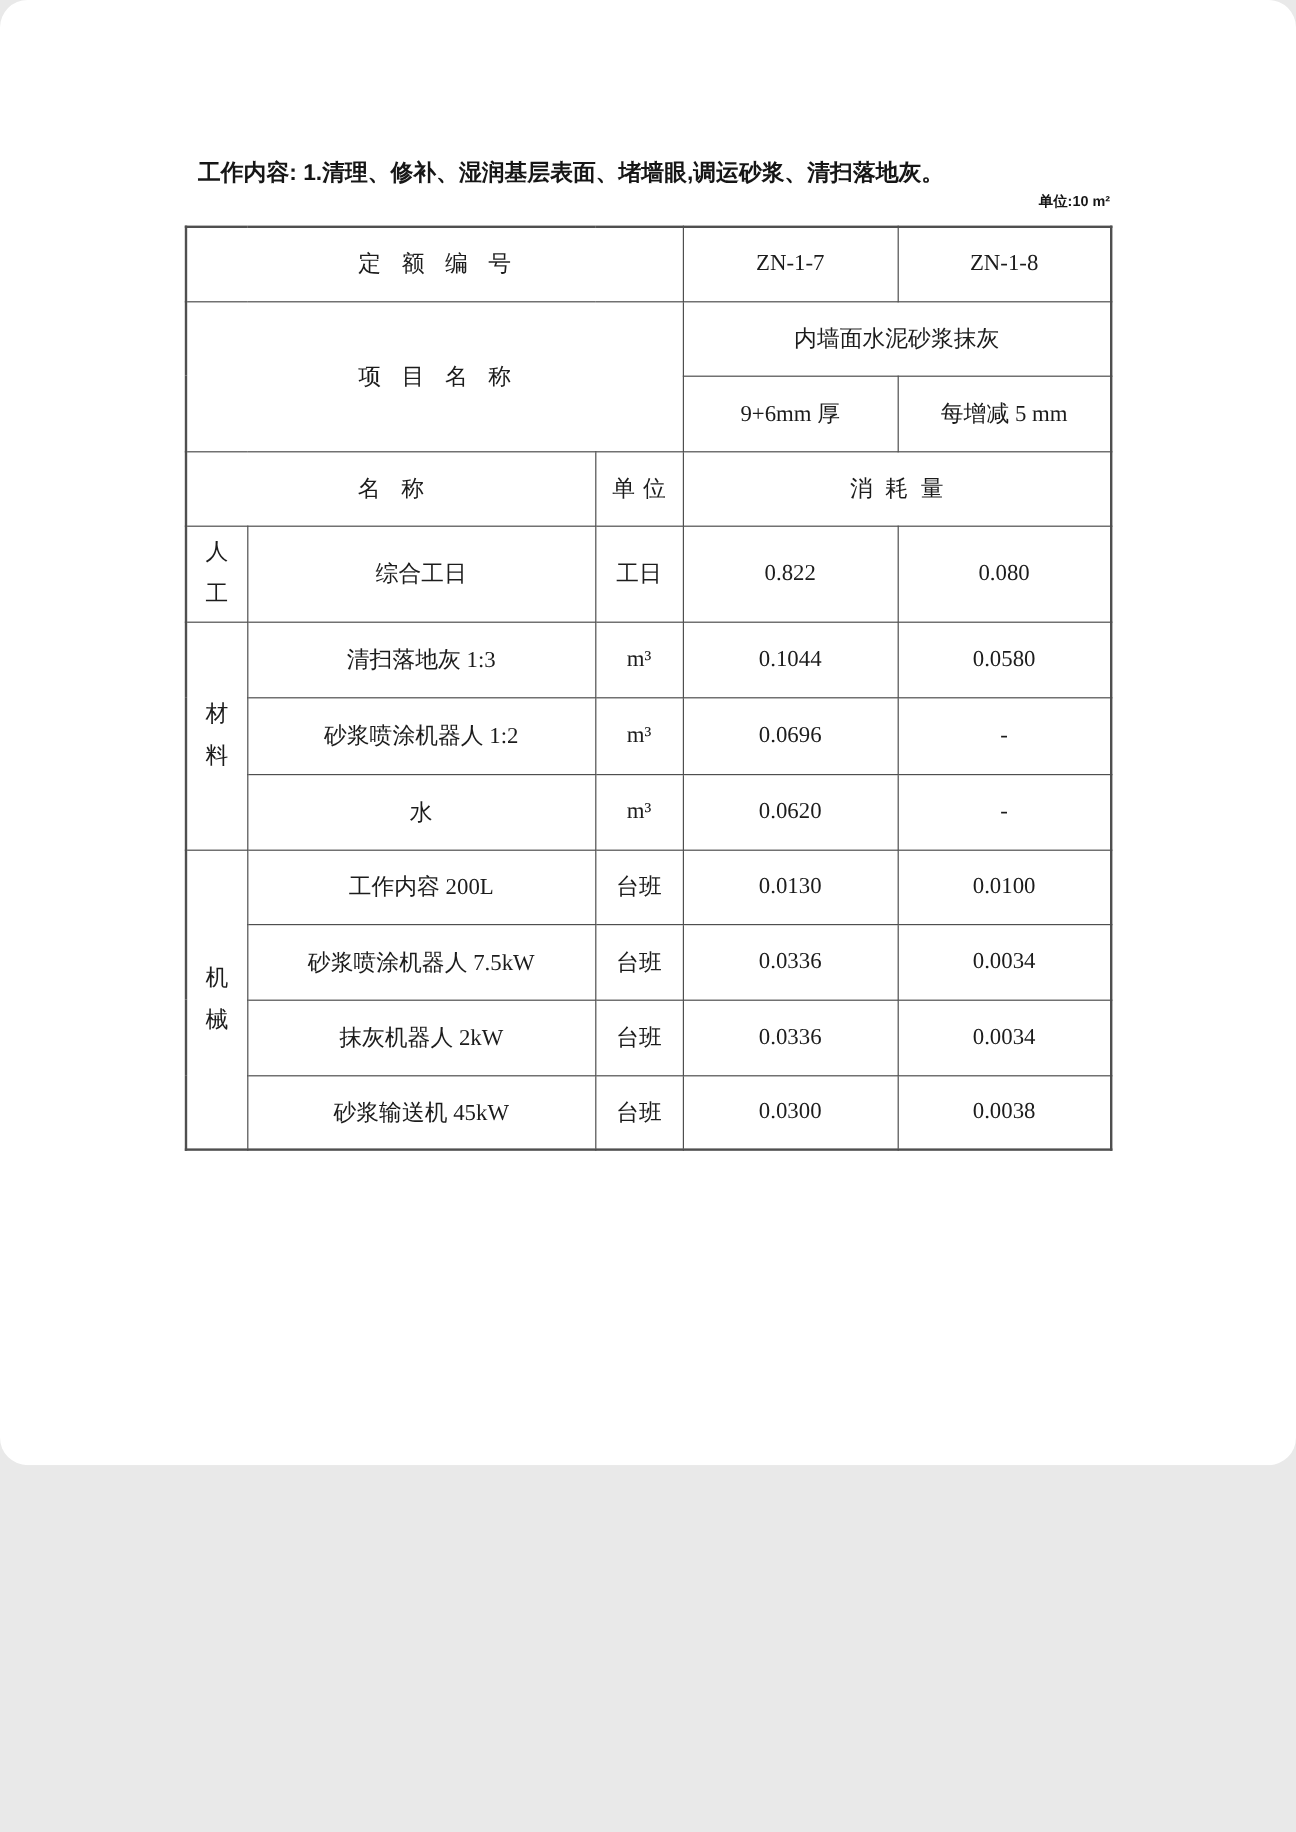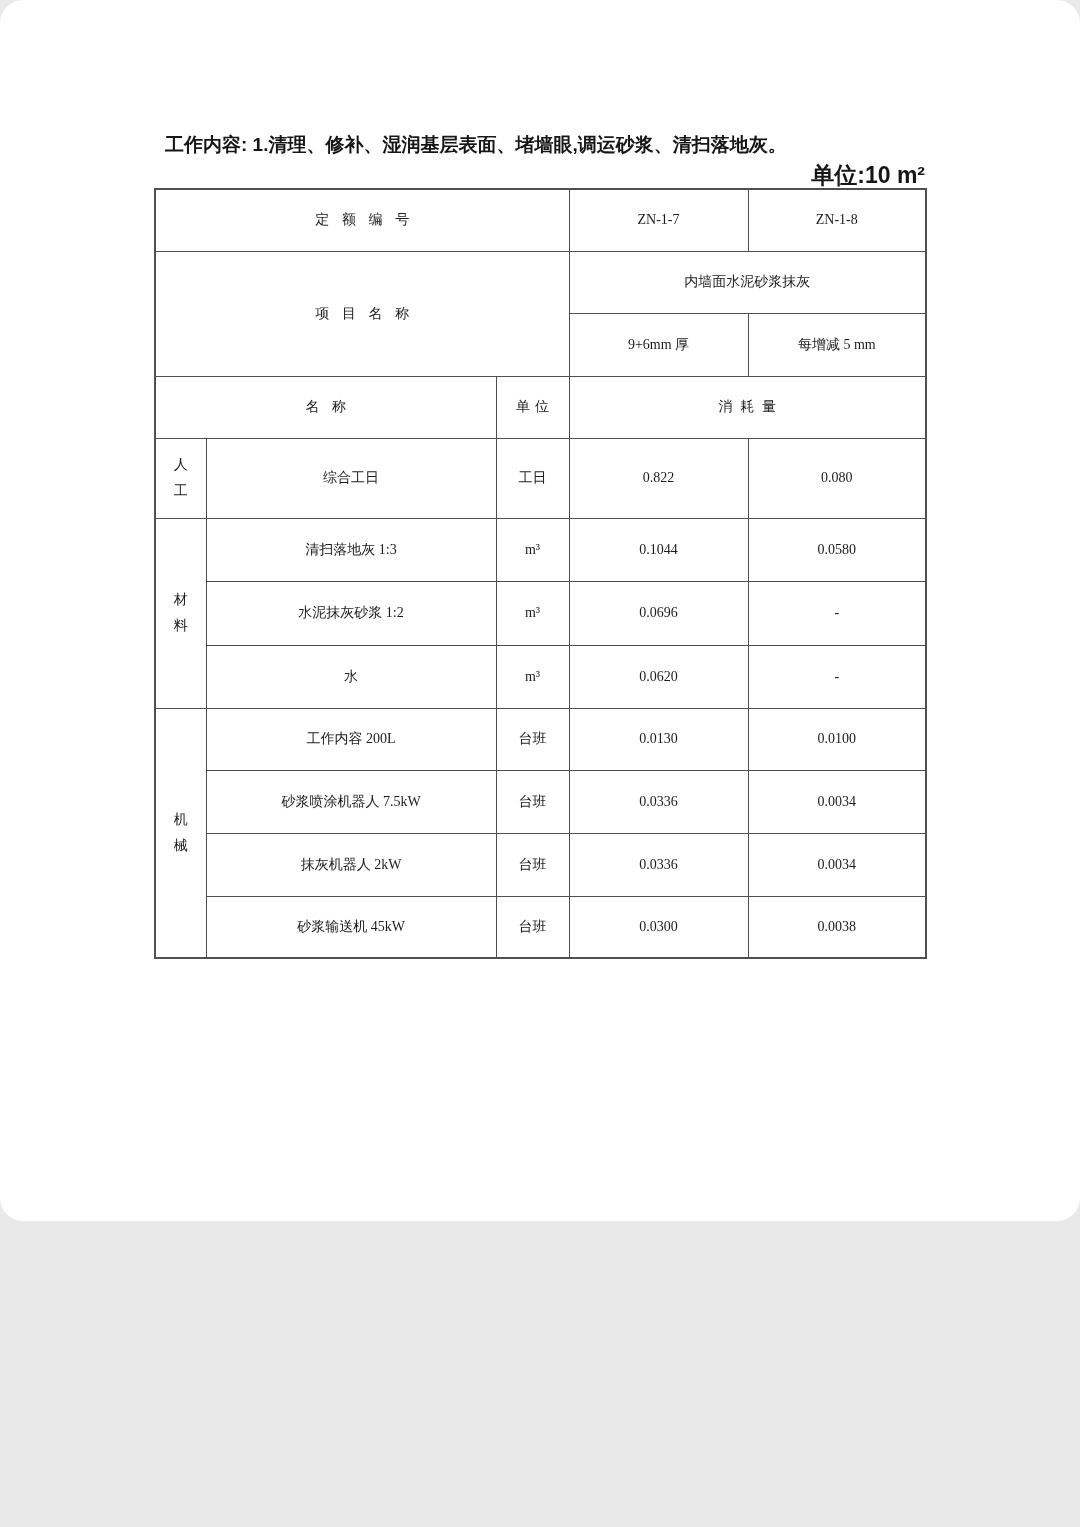--- a/index.html
+++ b/index.html
@@ -26,31 +26,31 @@
     line-height: 34px;
     color: #161616;
   }
   .work-line2 { padding-left: 90px; }
   .unit-note {
     position: absolute;
     top: 160px;
     right: 155px;
     font-family: "Liberation Sans", "DejaVu Sans", sans-serif;
     font-weight: 700;
-    font-size: 23px;
+    font-size: 12px;
     color: #161616;
   }
   table.quota {
     position: absolute;
     left: 154px;
     top: 188px;
     width: 771px;
     border-collapse: collapse;
     table-layout: fixed;
-    font-size: 14px;
+    font-size: 19px;
     color: #1c1c1c;
   }
   table.quota td {
     border: 1.5px solid #4f4f4f;
     text-align: center;
     vertical-align: middle;
     padding: 0;
     overflow: hidden;
   }
   table.quota { border: 2px solid #4f4f4f; }
@@ -133,21 +133,21 @@
       <tr style="height:63px">
         <td rowspan="3">
             <div class="cat-label">材料</div>
           </td>
         <td class="name-cell">清扫落地灰 1:3</td>
         <td>m³</td>
         <td>0.1044</td>
         <td>0.0580</td>
       </tr>
       <tr style="height:64px">
-        <td class="name-cell">水泥抹灰砂浆 1:2</td>
+        <td class="name-cell">砂浆喷涂机器人 1:2</td>
         <td>m³</td>
         <td>0.0696</td>
         <td>-</td>
       </tr>
       <tr style="height:63px">
         <td class="name-cell">水</td>
         <td>m³</td>
         <td>0.0620</td>
         <td>-</td>
       </tr>

